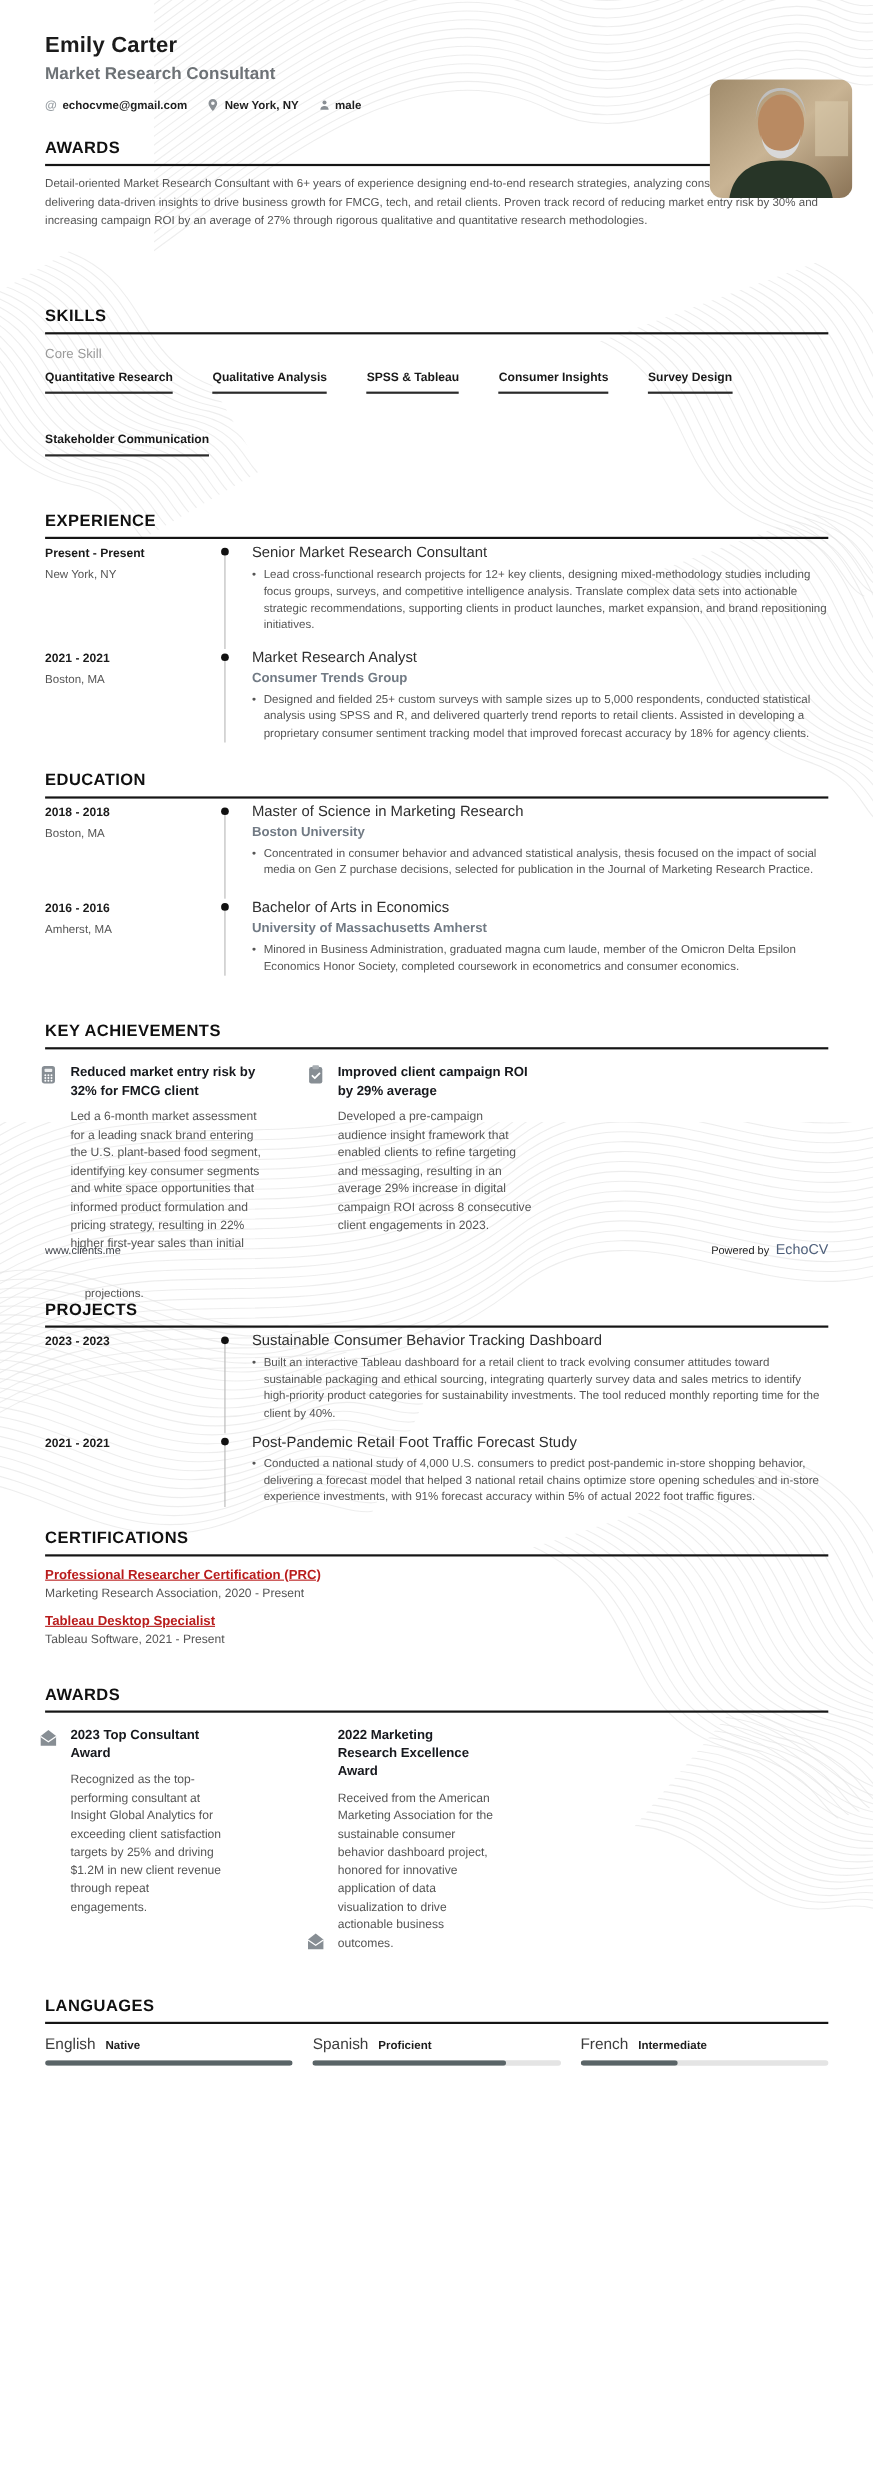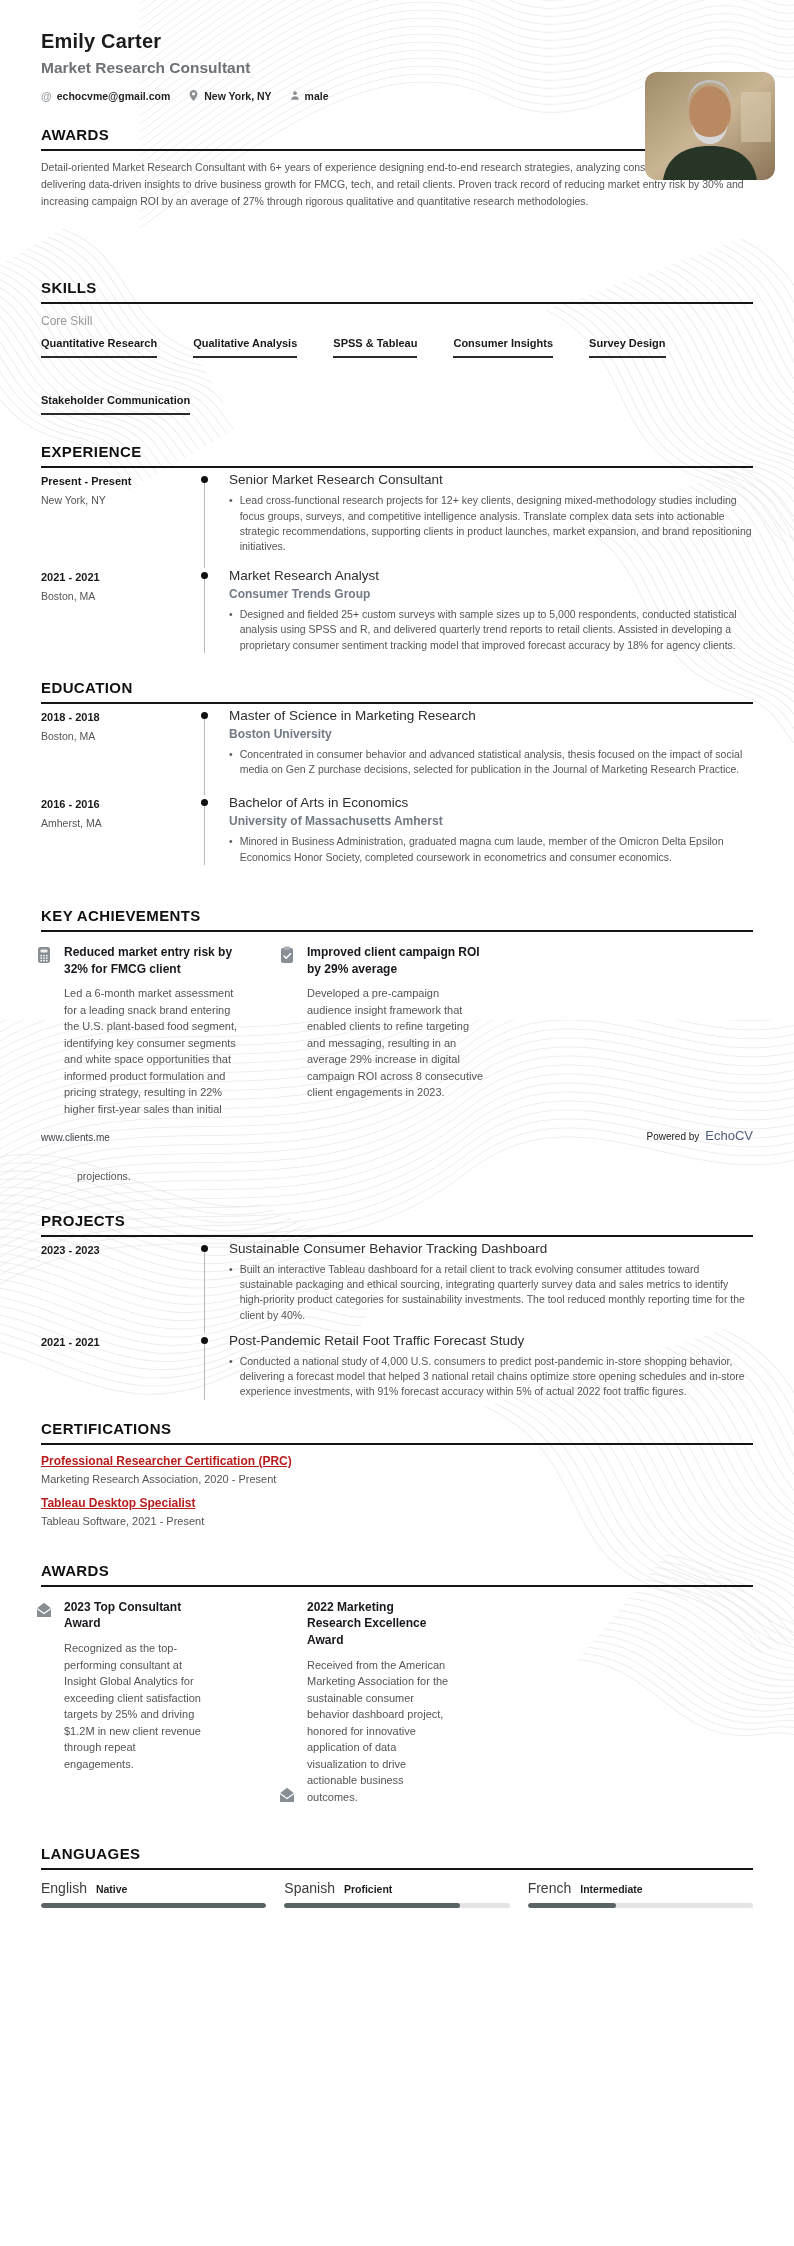--- a/index.html
+++ b/index.html
@@ -57,25 +57,25 @@
   
   .footer{position:absolute;left:41px;right:41px;bottom:10px;display:flex;
           justify-content:space-between;align-items:flex-end;z-index:2;}
   .footer-url{font-size:10px;color:#3b3f46;}
   .powered{display:flex;align-items:baseline;gap:6px;}
   .powered-prefix{font-size:10px;color:#1c1c1c;}
   .brand{font-size:13px;color:#4e5f7a;}
   
   .sec-summary{margin-top:24px;}
   .sec-skills{margin-top:70px;}
-  .sec-experience{margin-top:28px;}
+  .sec-experience{margin-top:50px;}
   .sec-education{margin-top:26px;}
   .sec-achievements{margin-top:42px;}
   .continuation{margin-top:47px;margin-left:36px;font-size:10.5px;color:#555;}
-  .sec-projects{margin-top:30px;}
+  .sec-projects{}
   .sec-certifications{margin-top:20px;}
   .sec-awards{margin-top:35px;}
   .sec-languages{margin-top:40px;}
 </style>
 </head>
 <body>
 
 <div class="doc">
 
   <svg class="waves" style="left:140px;top:-40px;width:680px;height:300px;" viewBox="0 0 680 300" preserveAspectRatio="none">

